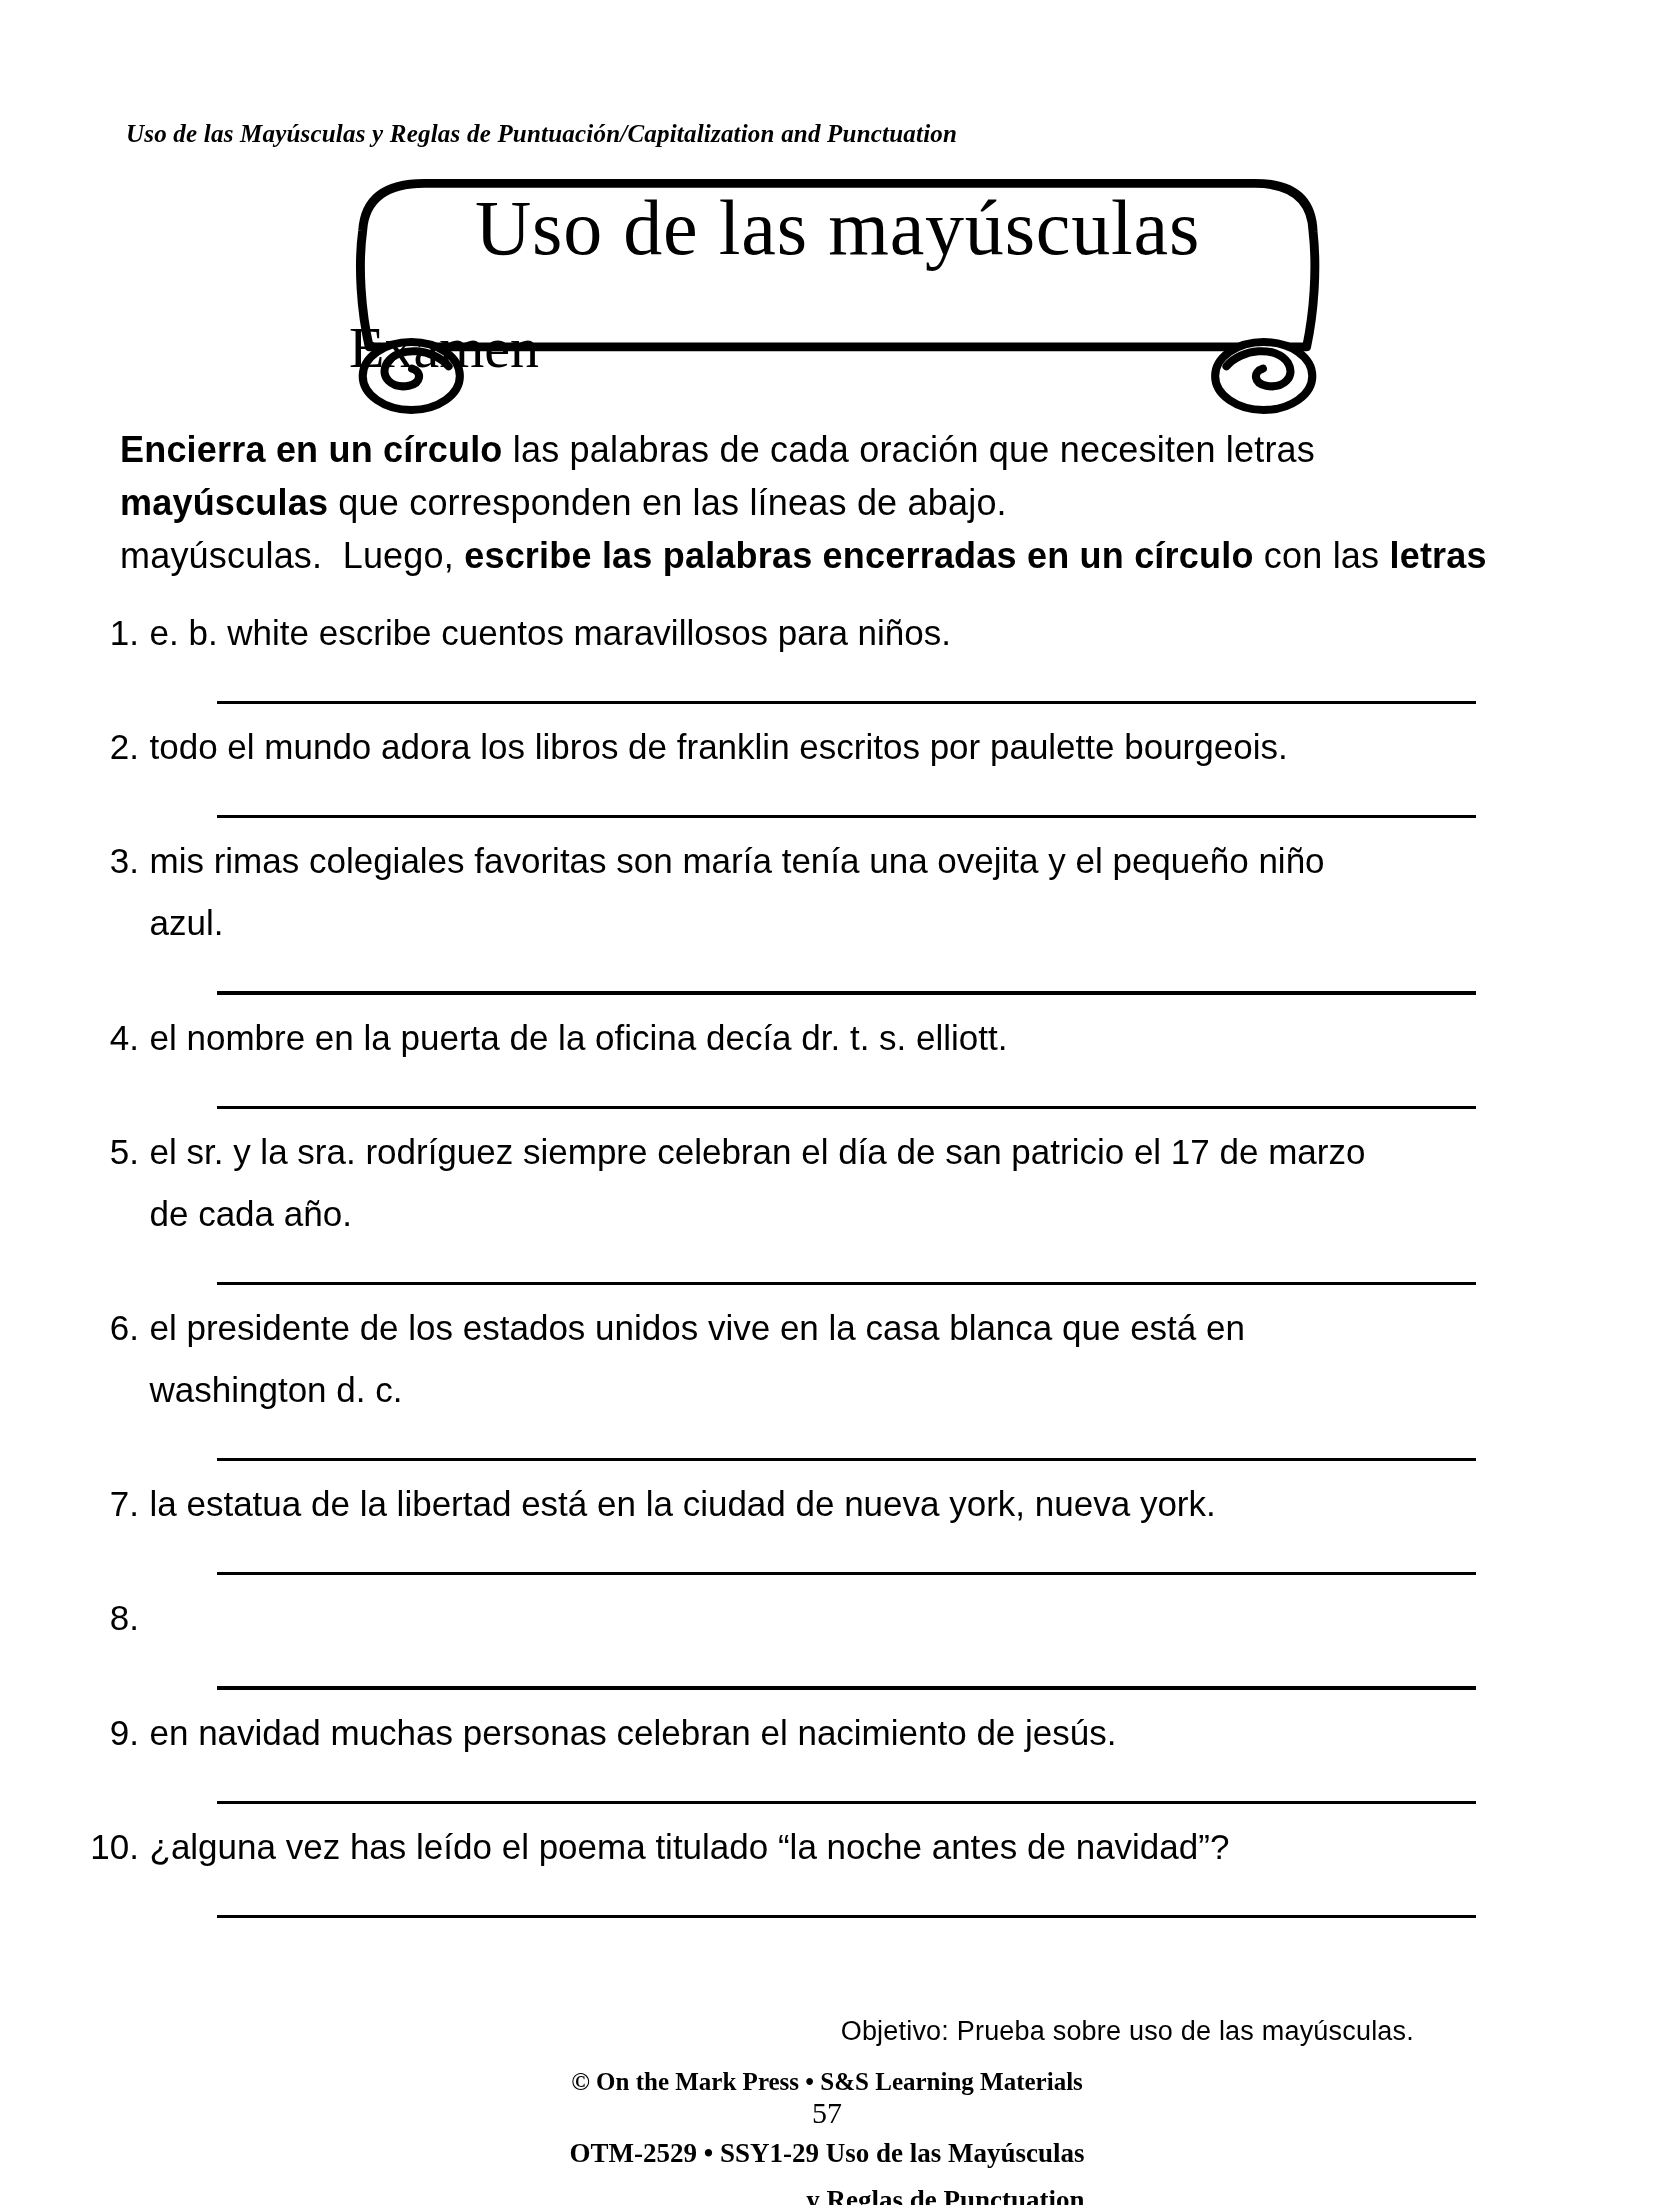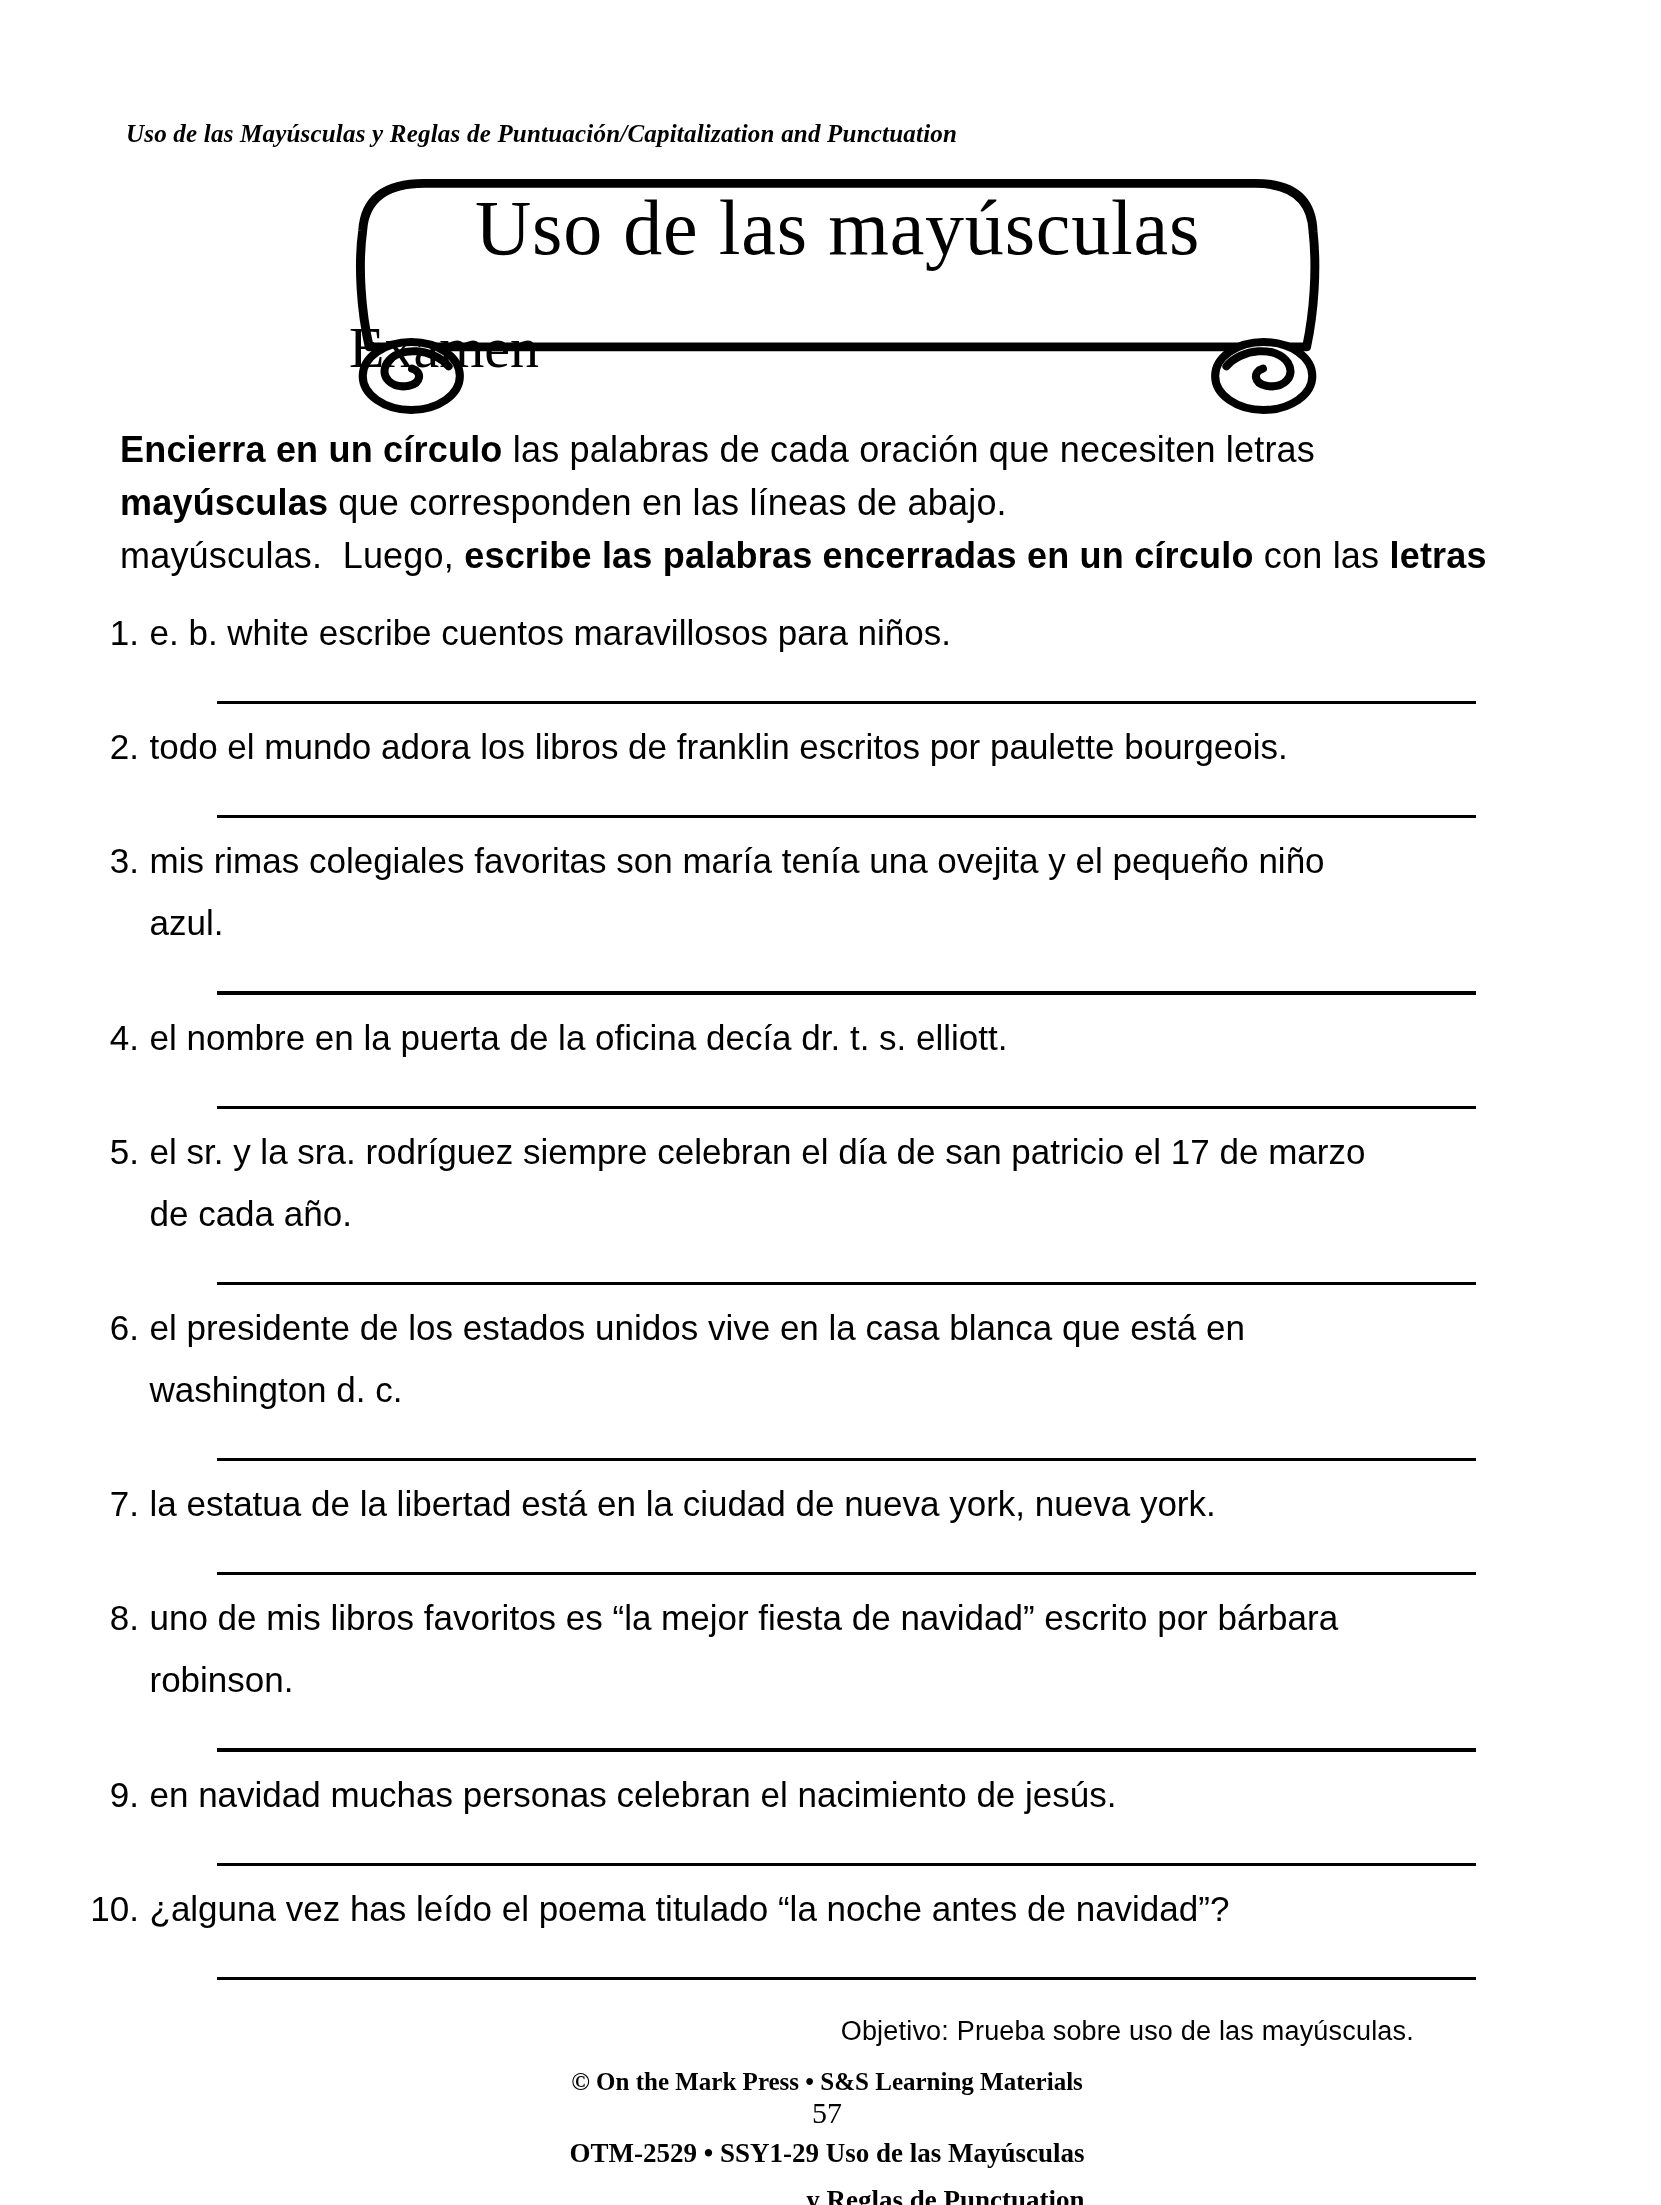--- a/index.html
+++ b/index.html
@@ -132,21 +132,20 @@
       <div class="item">
         <div class="sentence">
           <span class="num">7.</span>
           <span class="text">la estatua de la libertad está en la ciudad de nueva york, nueva york.</span>
         </div>
         <div class="answer-line"></div>
       </div>
       <div class="item">
         <div class="sentence">
           <span class="num">8.</span>
-          <span class="text">uno de mis libros favoritos es “la mejor fiesta de navidad” escrito por bárbara<br>robinson.</span>
         </div>
         <div class="answer-line"></div>
       </div>
       <div class="item">
         <div class="sentence">
           <span class="num">9.</span>
           <span class="text">en navidad muchas personas celebran el nacimiento de jesús.</span>
         </div>
         <div class="answer-line"></div>
       </div>

